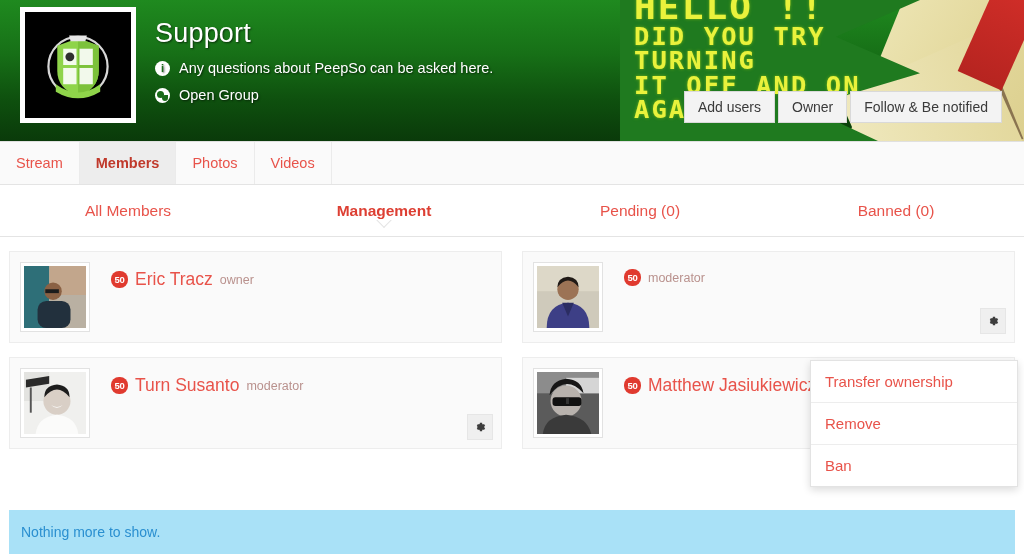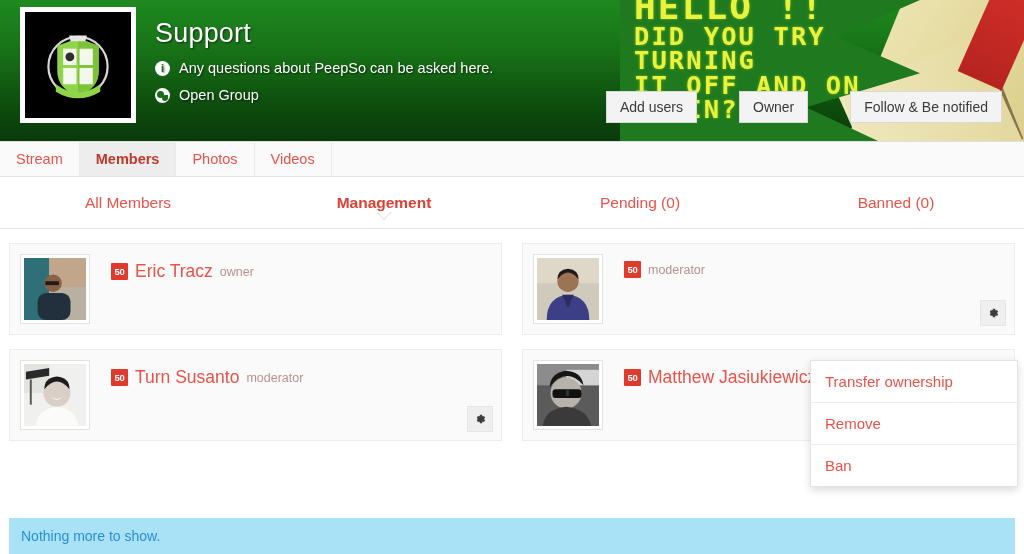--- a/index.html
+++ b/index.html
@@ -133,27 +133,26 @@
   }
   .hbtn{
     background:#f3f3f3;
     border:1px solid #d9d9d9;
     color:#3a3a3a;
     font-size:14px;
     padding:7px 13px;
     font-family:"Liberation Sans", sans-serif;
     cursor:pointer;
     white-space:nowrap;
-    margin-left:39px;
   }
 
   
   .tabbar{
     display:flex;
-    height:36px;
+    height:44px;
     background:#fafafa;
     border-bottom:1px solid #e4e4e4;
     border-top:1px solid #e0e0e0;
   }
   .tab{
     padding:0 16px;
     display:flex; align-items:center;
     font-size:14.5px;
     color:#e8534a;
     border-right:1px solid #ebebeb;
@@ -236,21 +235,21 @@
     background:#8a8a8a;
   }
   .m-body{
     padding:7px 0 0 21px;
     display:flex; align-items:center; gap:7px;
     min-width:0;
   }
   .badge50{
     width:17px; height:17px;
     background:#e03a2f;
-    border-radius:1px;
+    border-radius:8px;
     color:#fff;
     font-size:9.5px;
     font-weight:bold;
     display:flex; align-items:center; justify-content:center;
     flex:0 0 auto;
     letter-spacing:-.4px;
   }
   .m-name{
     font-size:17.5px;
     color:#e8534a;
@@ -290,21 +289,21 @@
     border-bottom:1px solid #ededed;
     cursor:pointer;
     white-space:nowrap;
   }
   .dd-item:last-child{ border-bottom:none; }
 
   
   .notice{
     position:absolute;
     left:9px; right:9px; bottom:0;
-    height:36px;
+    height:44px;
     background:#a9e1f7;
     display:flex; align-items:center;
     padding-left:12px;
     color:#2a8fd0;
     font-size:14px;
   }
   .page-wrap{ position:relative; width:1024px; height:554px; }
 </style>
 </head>
 <body>

